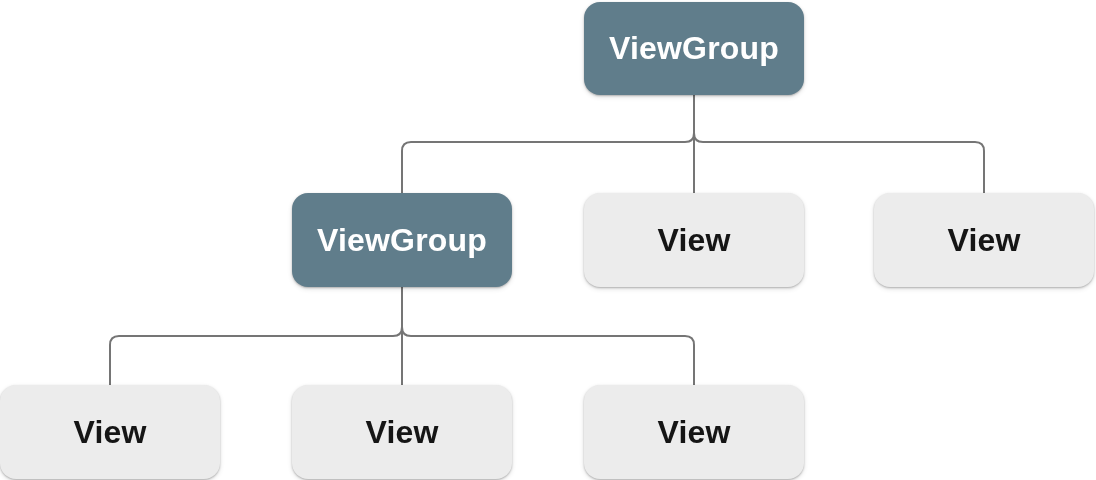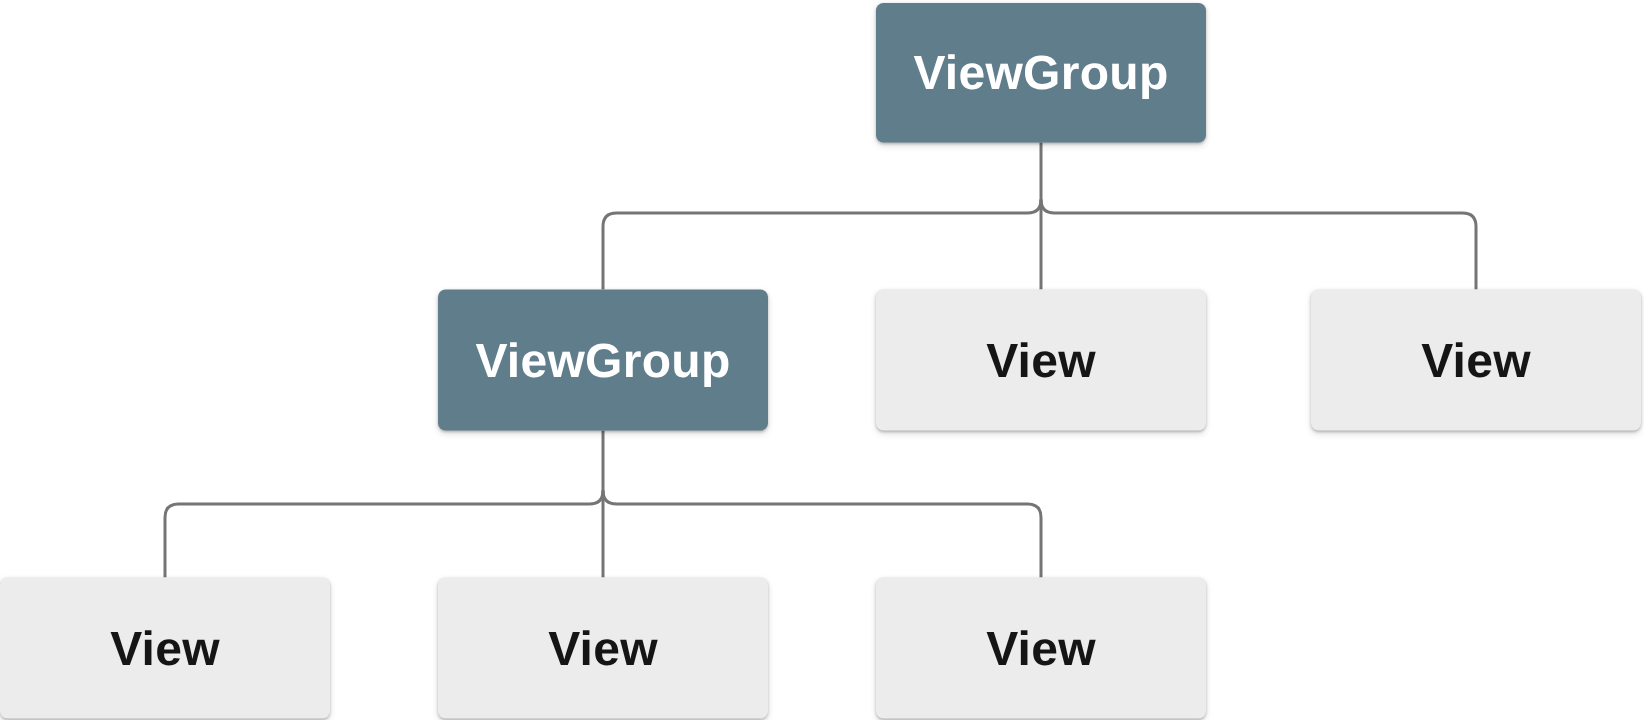--- a/index.html
+++ b/index.html
@@ -24,21 +24,21 @@
   }
   .connectors path {
     fill: none;
     stroke: var(--connector, #757575);
     stroke-width: 2;
   }
   .node {
     position: absolute;
     width: 220px;
     height: 94px;
-    border-radius: 5px;
+    border-radius: 16px;
     display: flex;
     align-items: center;
     justify-content: center;
     font-size: 32px;
     font-weight: 600;
     letter-spacing: 0.2px;
     box-shadow: 0 1px 2px rgba(0,0,0,0.24), 0 2px 5px rgba(0,0,0,0.12);
     user-select: none;
   }
   .node.viewgroup {

